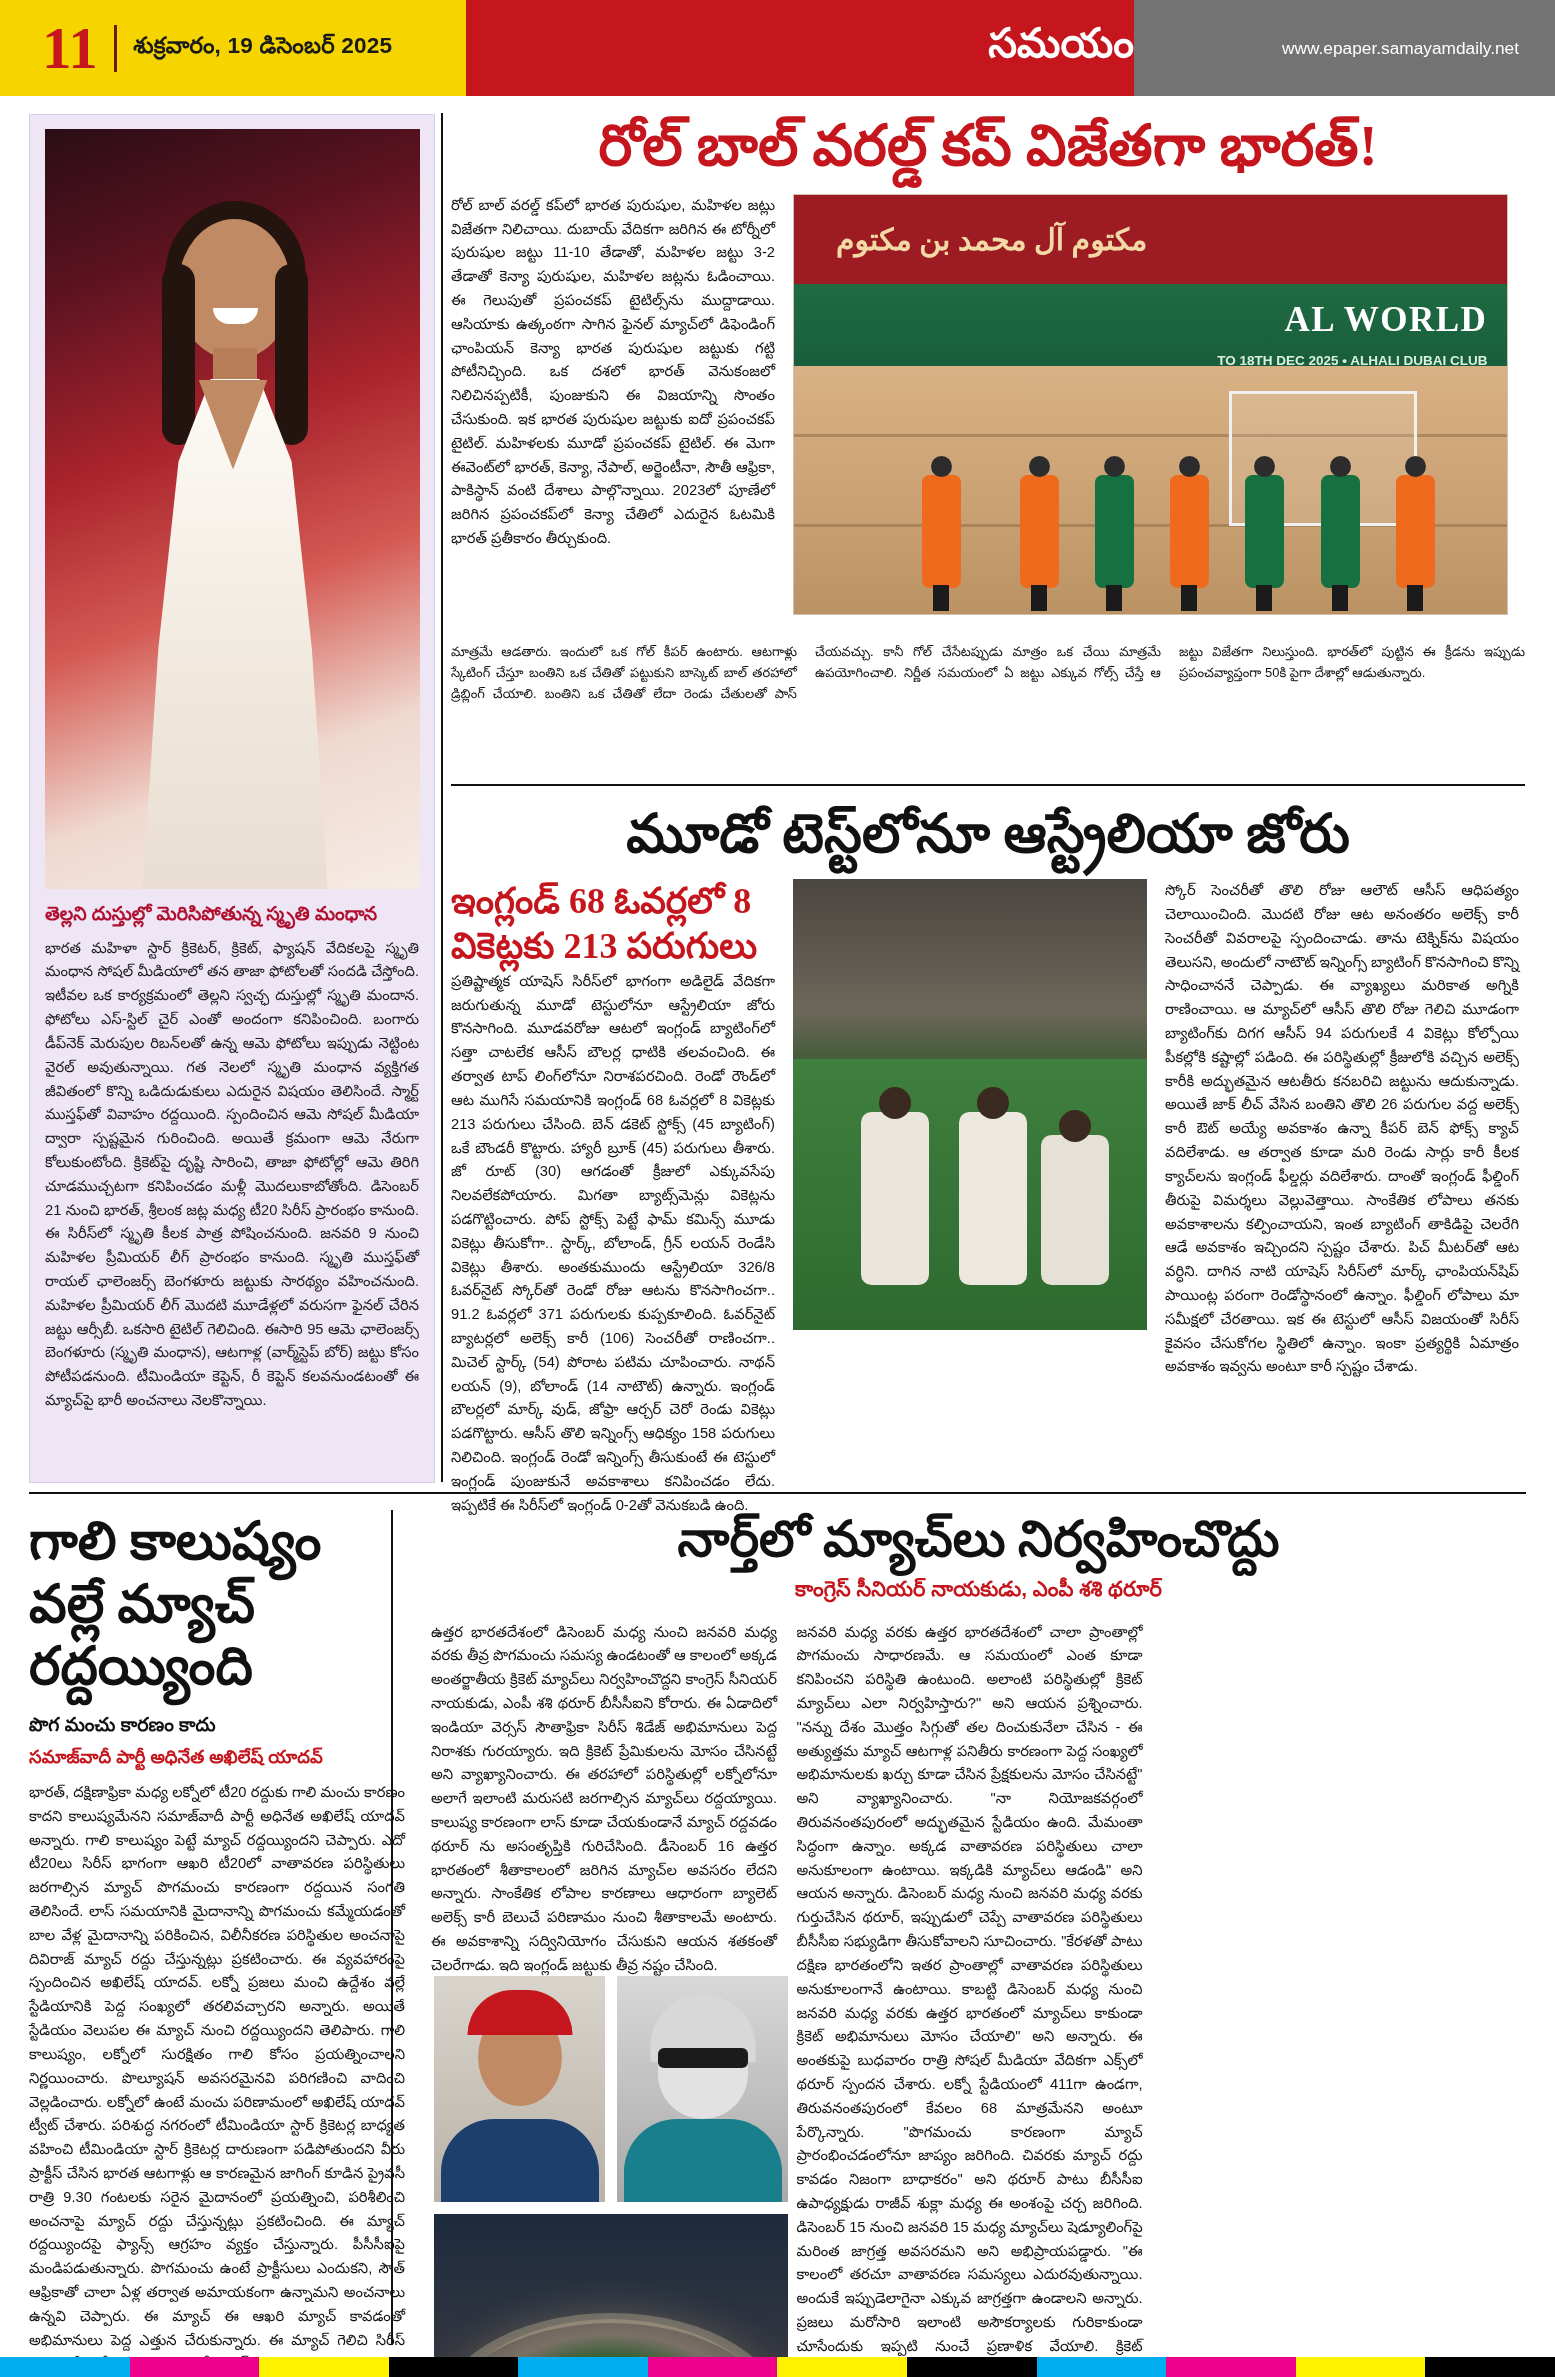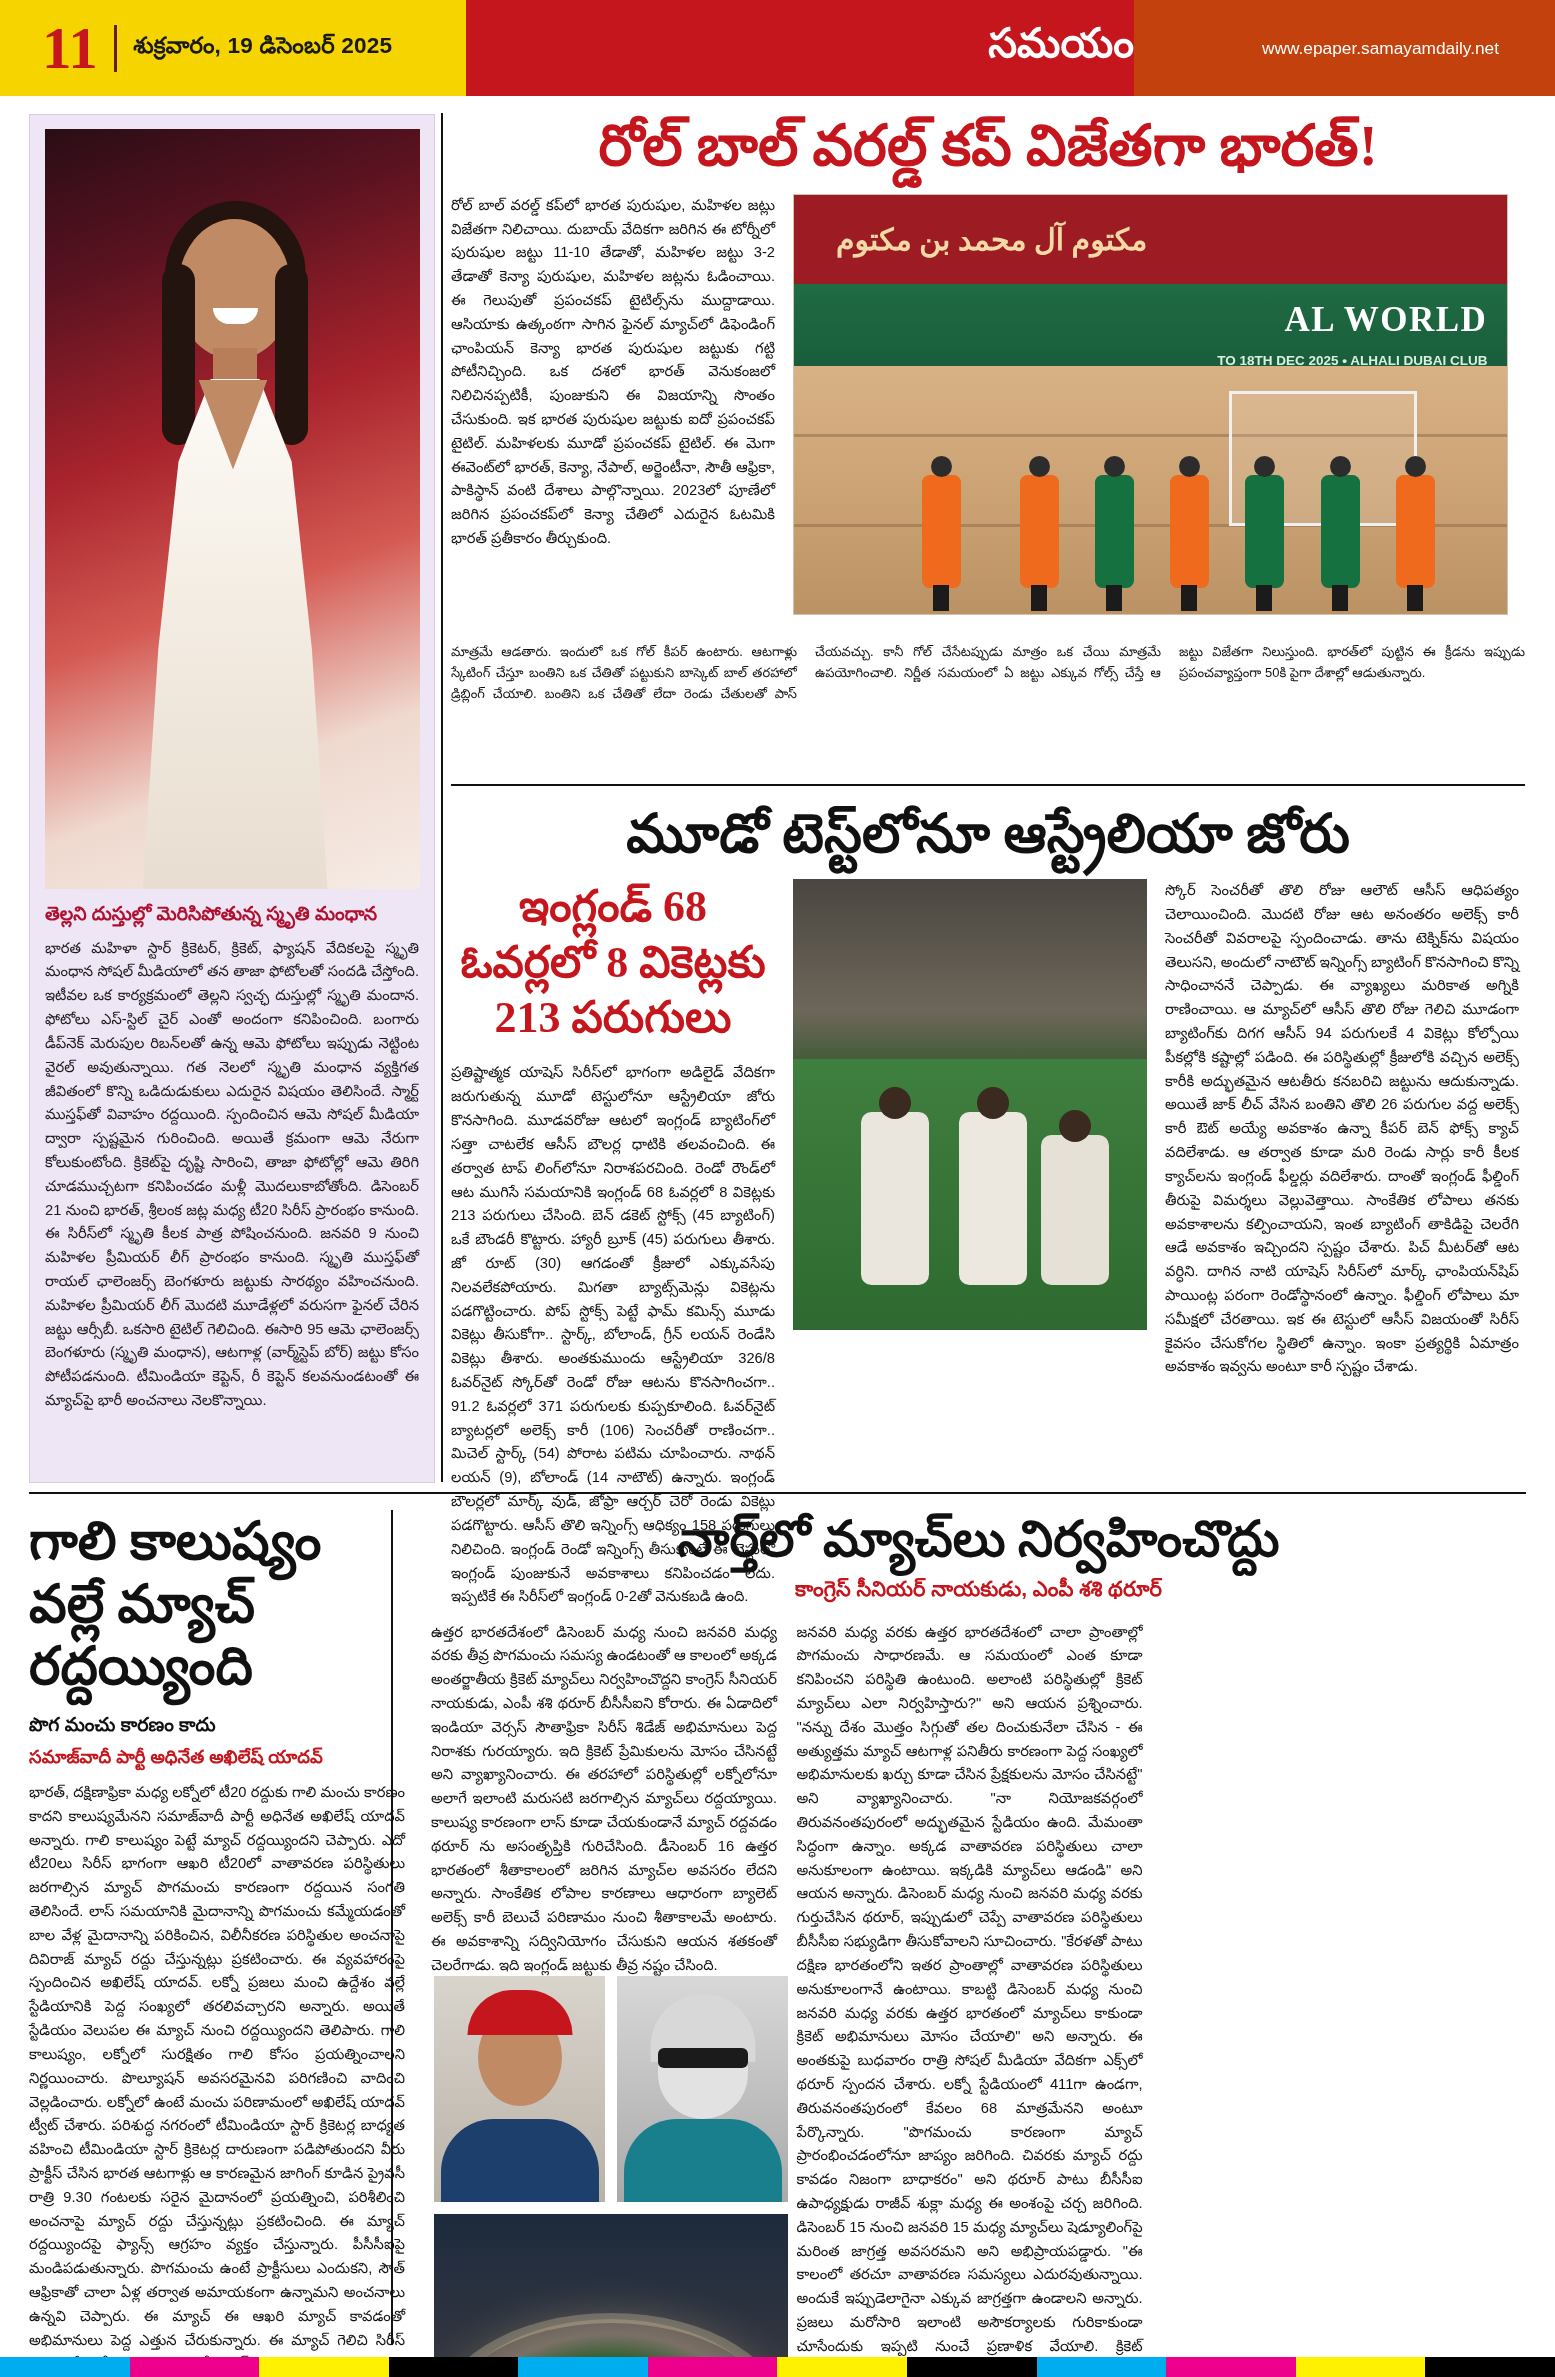--- a/index.html
+++ b/index.html
@@ -35,23 +35,23 @@
   }
   .mast-center {
     flex:1; height:96px; background:#c4161c;
     display:flex; align-items:center; justify-content:flex-end;
   }
   .mast-title {
     color:#ffffff; font-size:41px; font-weight:bold;
     font-family:"Liberation Serif", serif;
   }
   .mast-right {
-    width:421px; height:96px; background:#c2410c;
+    width:421px; height:96px; background:#737373;
     display:flex; align-items:center; justify-content:flex-end;
-    padding-right:56px;
+    padding-right:36px;
   }
   .mast-url { color:#ffffff; font-size:17.3px; }
 
   
   .page {
     position:absolute; left:0; top:96px; width:1555px; height:2281px;
     background:#ffffff;
   }
 
   
@@ -187,22 +187,22 @@
   
   .story2 { position:absolute; left:451px; top:707px; width:1074px; }
   .s2-head {
     font-family:"Liberation Serif", serif;
     font-size:54px; font-weight:bold; text-align:center; color:#111; line-height:1.16;
     margin-bottom:13.5px;
   }
   .s2-grid { display:flex; gap:18px; }
   .s2-left { width:324px; }
   .s2-kicker {
-    color:#c4161c; font-size:44px; font-weight:bold; line-height:1.26;
-    font-family:"Liberation Serif", serif; margin-bottom:16px;text-align:center;
+    color:#c4161c; font-size:36px; font-weight:bold; line-height:1.26;
+    font-family:"Liberation Serif", serif; margin-bottom:0;
   }
   .s2-body { font-size:14.7px; line-height:1.62; text-align:justify; }
   .s2-photo {
     width:354px; height:451px; position:relative; overflow:hidden; background:#2f6f3a;
   }
   .crowd {
     position:absolute; left:0; top:0; width:100%; height:188px;
     background:linear-gradient(180deg,#4a4640 0%,#6d665a 70%,#3f5b35 100%);
   }
   .pitchg {

